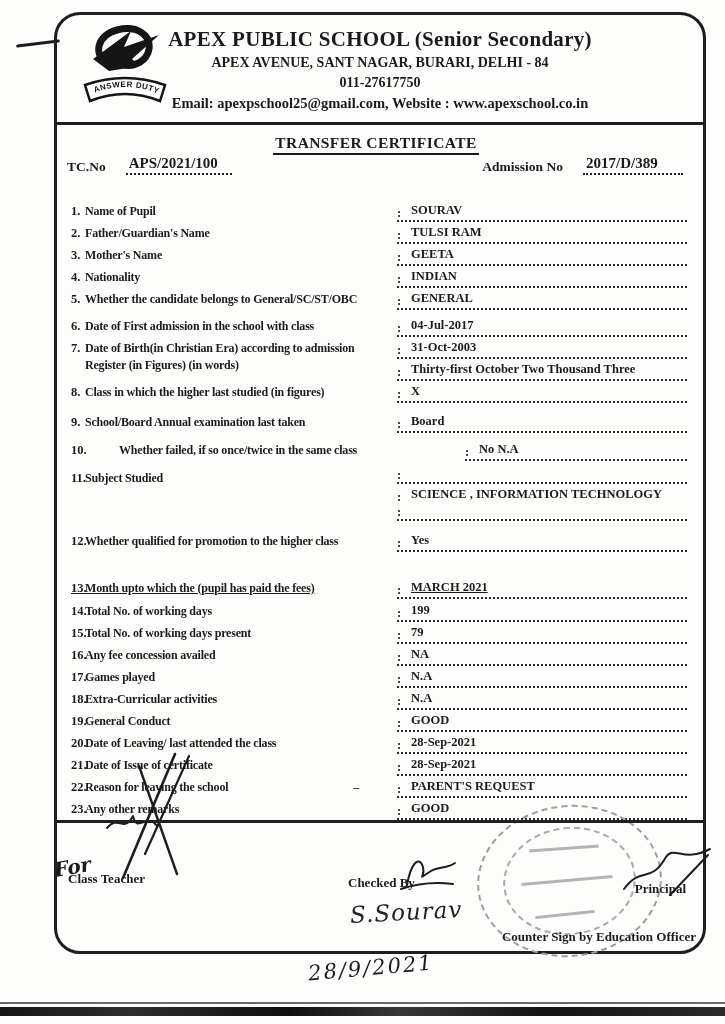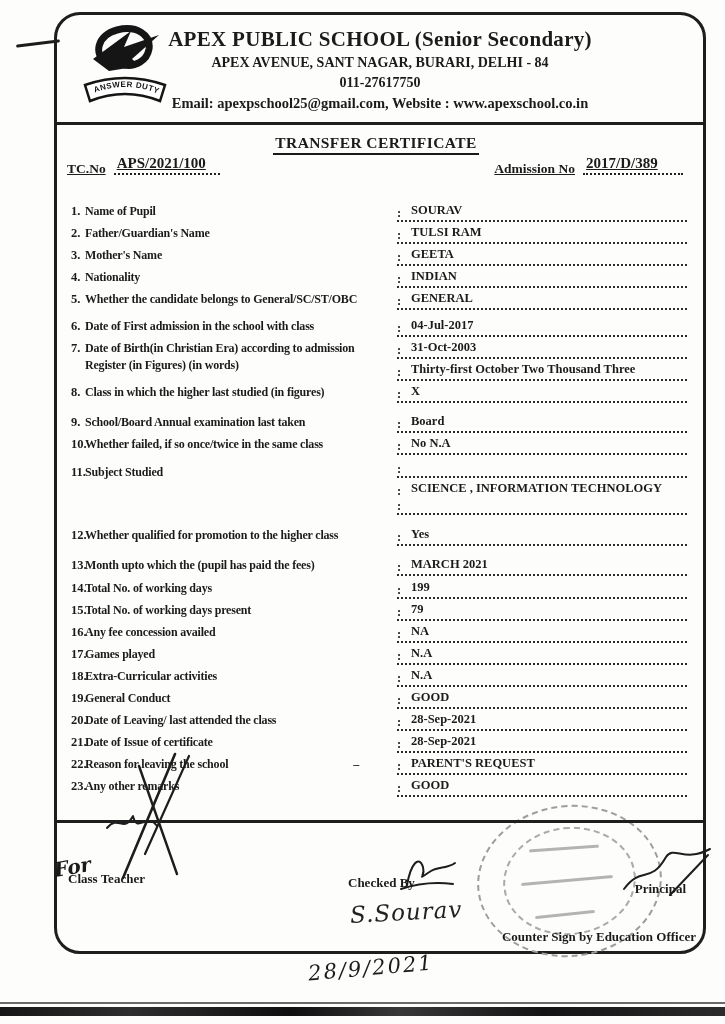--- a/index.html
+++ b/index.html
@@ -28,31 +28,31 @@
   .school-address { font-size:14px; font-weight:bold; margin-top:3px; }
   .school-phone { font-size:14px; font-weight:bold; margin-top:4px; }
   .school-contact { font-size:14.5px; font-weight:bold; margin-top:4px; }
 
   
   .content { padding:9px 14px 0 6px; position:relative; }
   .title-row { text-align:center; }
   .title { display:inline-block; font-size:15.5px; font-weight:bold; letter-spacing:.4px; border-bottom:2.5px solid #1b1b1b; padding:0 2px 1px 2px; }
 
   .tc-row { display:flex; justify-content:space-between; align-items:flex-end; margin:4px 6px 0 4px; font-weight:bold; font-size:13.5px; }
-  .tc-left,.tc-right { display:flex; align-items:center; gap:8px;text-decoration:underline; }
+  .tc-left,.tc-right { display:flex; align-items:flex-start; gap:20px; }
   .uvalue { display:inline-block; border-bottom:2px dotted #222; font-size:15px; padding:0 14px 1px 3px; position:relative; top:-4px; min-width:100px; }
 
   .fields { margin-top:24px; }
   .field-row { display:flex; align-items:flex-start; margin-top:3px; }
   .field-row:nth-child(6){ margin-top:8px; }
   .field-row:nth-child(9){ margin-top:11px; }
-  .field-row:nth-child(10){ margin-top:3px; }
+  .field-row:nth-child(10){ margin-top:9px;gap:34px; }
   .field-row:nth-child(11){ margin-top:9px; }
   .field-row:nth-child(12){ margin-top:12px; }
-  .field-row:nth-child(13){ margin-top:11px; }
+  .field-row:nth-child(13){ margin-top:28px;text-decoration:underline; }
   .field-row:nth-child(14){ margin-top:4px; }
   .f-num { flex:none; width:22px; padding-left:8px; font-weight:bold; font-size:12.5px; line-height:1.3; }
   .f-label { flex:none; width:302px; font-weight:bold; font-size:12px; letter-spacing:-.2px; line-height:1.4; display:flex; align-items:flex-start; }
   .f-label .lbl { flex:0 1 auto; }
   .f-dash { display:none; margin-left:auto; margin-right:28px; font-weight:bold; }
   .f-values { flex:1 1 auto; margin-left:10px; margin-right:2px; }
   .value-line { display:block; position:relative; min-height:14px; line-height:15px; padding:0 0 2px 14px; font-weight:bold; font-size:12.5px; }
   .value-line.dotted { border-bottom:2px dotted #2a2a2a; }
   .value-line + .value-line { margin-top:3px; }
   .value-line .colon { position:absolute; left:0; bottom:-1px; font-weight:bold; }

